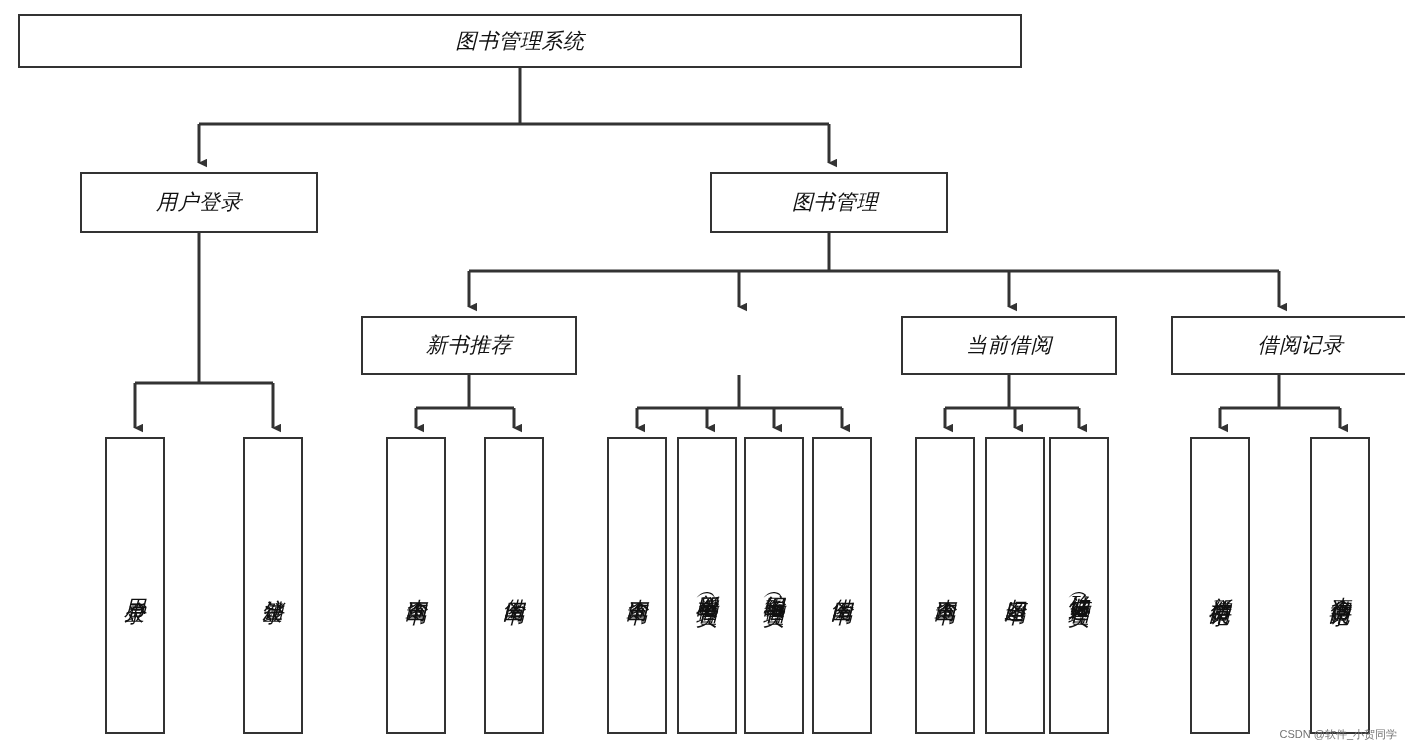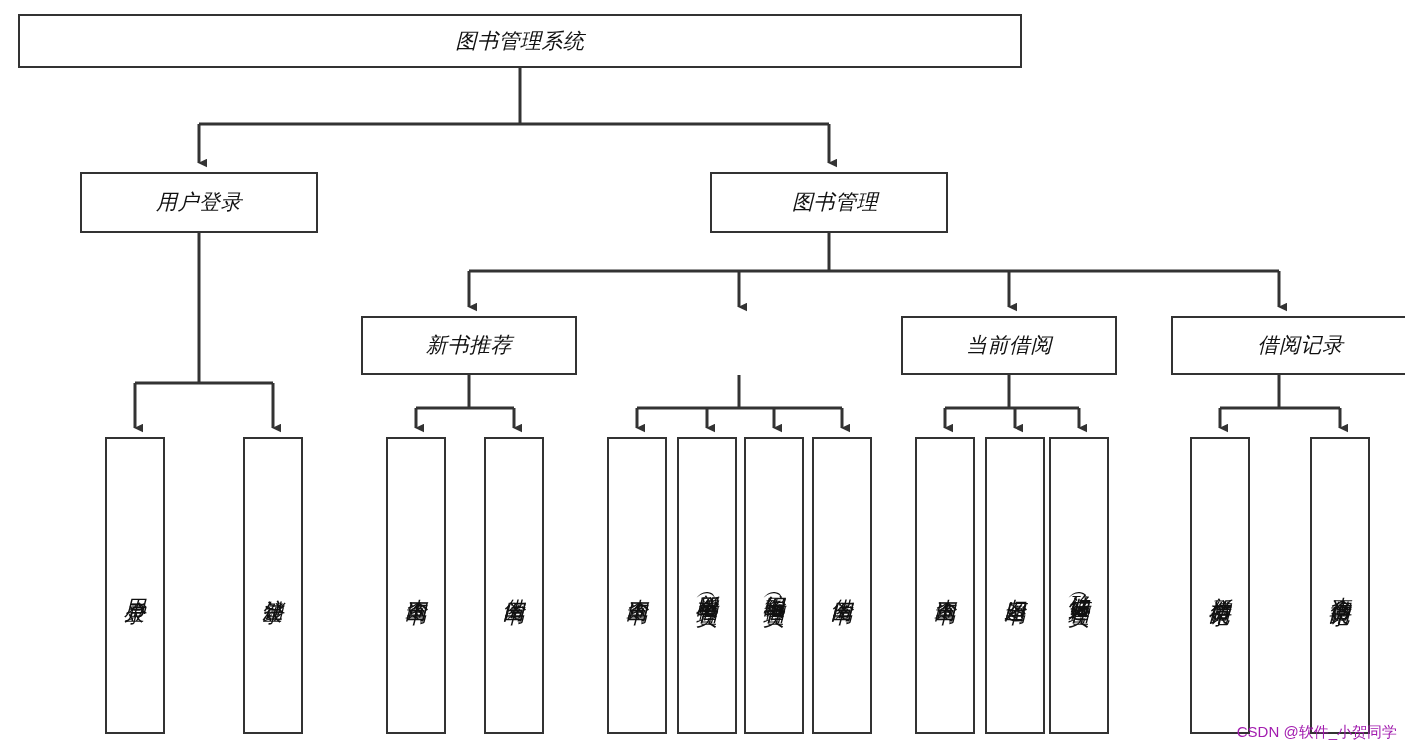--- a/index.html
+++ b/index.html
@@ -53,22 +53,22 @@
     writing-mode: vertical-rl;
     text-orientation: upright;
     font-size: 21px;
     letter-spacing: 2px;
     line-height: 1;
   }
   #watermark {
     position: absolute;
     right: 8px;
     bottom: 5px;
-    font-size: 15px;
-    color: #a21caf;
+    font-size: 11px;
+    color: #737373;
     white-space: nowrap;
     font-family: "Liberation Sans", "DejaVu Sans", sans-serif;
   }
 </style>
 </head>
 <body>
 
 <div id="diagram-root">
 
   <svg class="edges" viewBox="0 0 1405 747" xmlns="http://www.w3.org/2000/svg">

